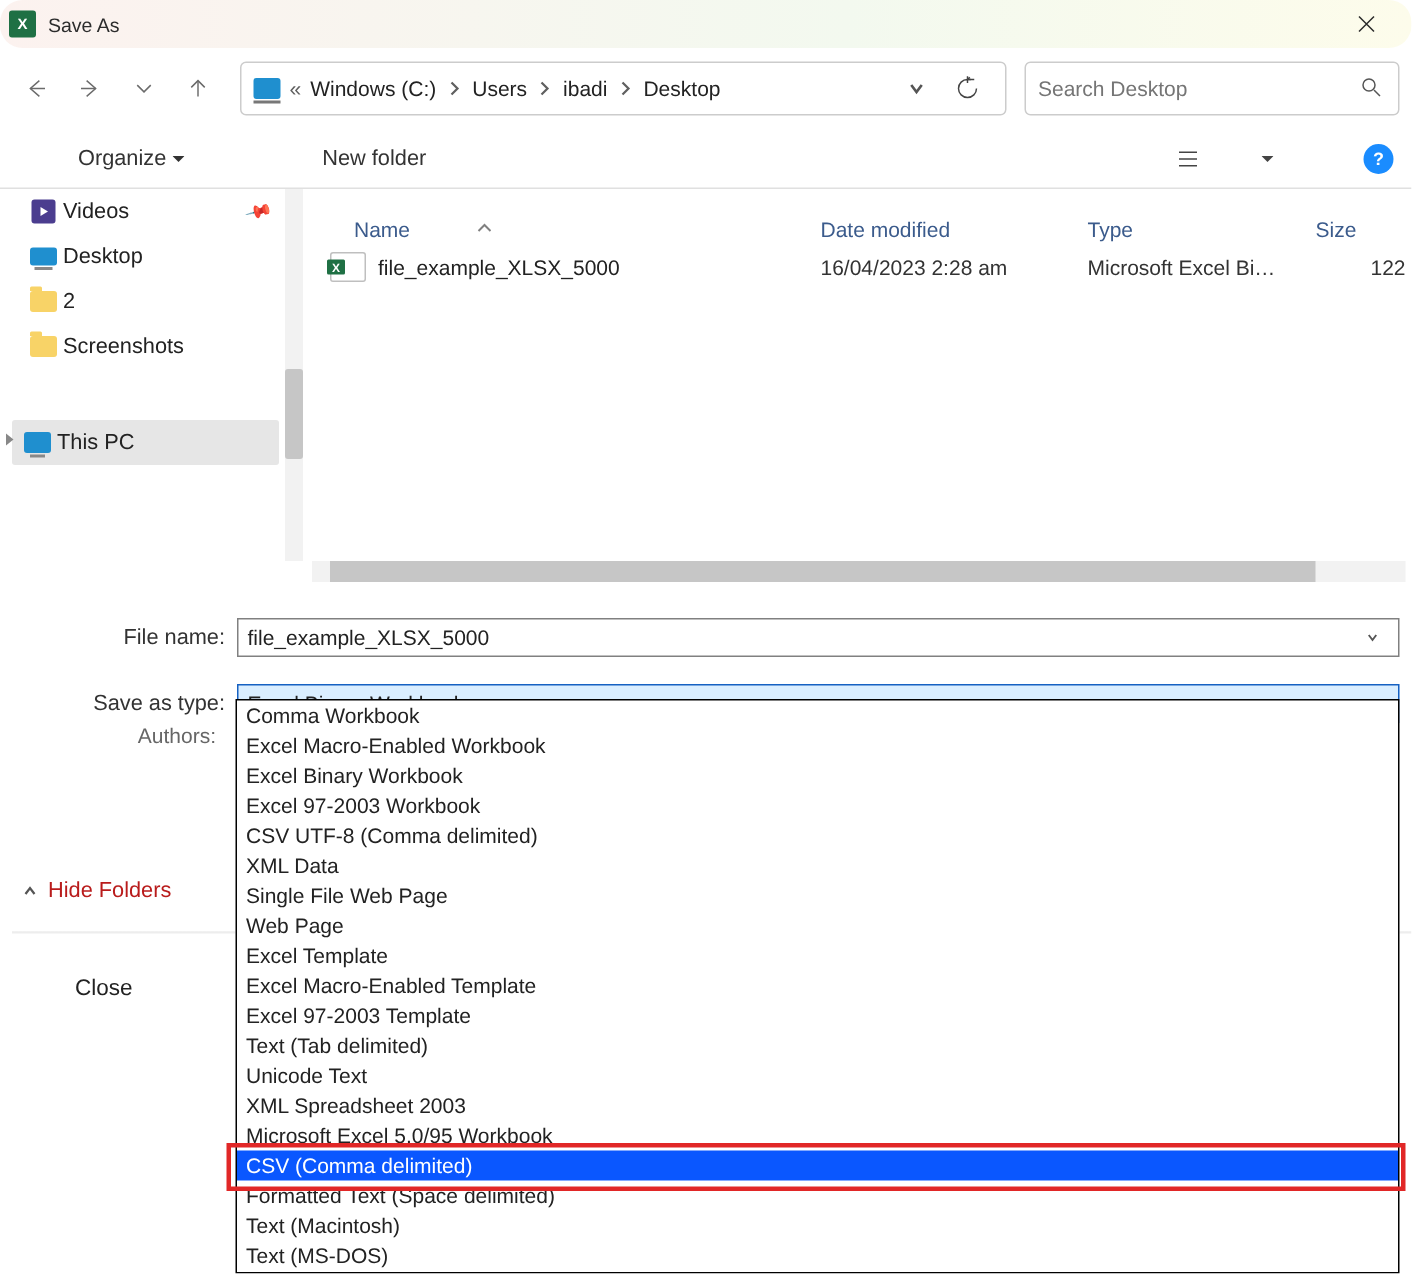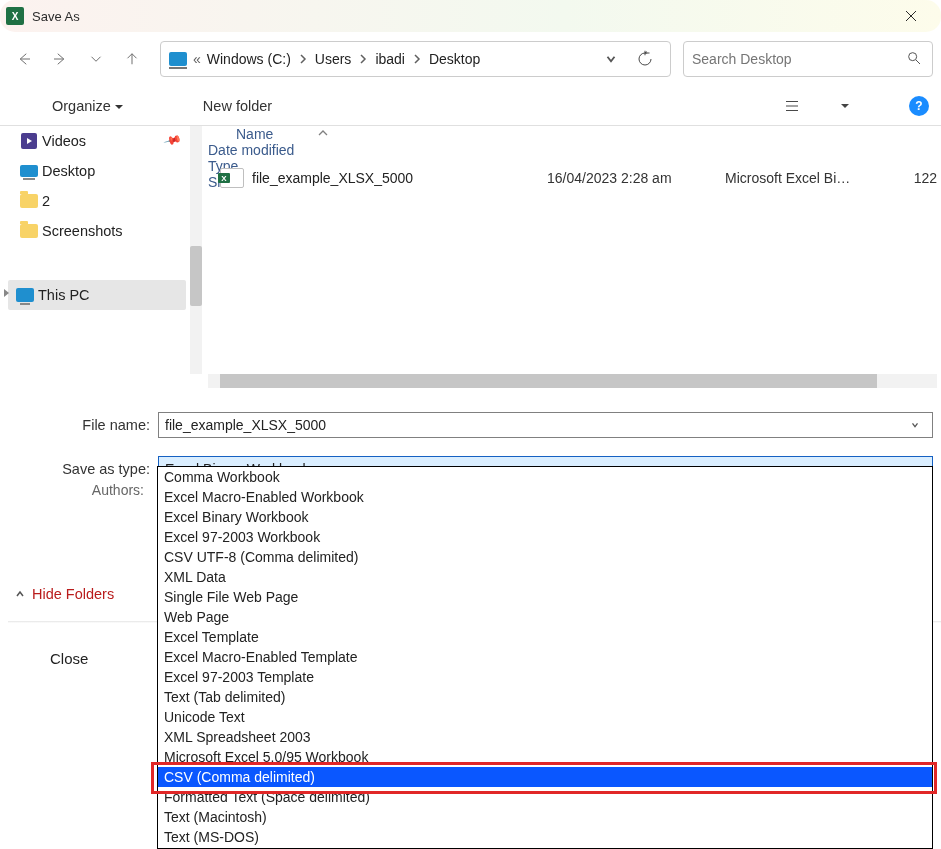--- a/index.html
+++ b/index.html
@@ -29,21 +29,21 @@
     .refresh-btn svg { width: 18px; height:18px; stroke:#444; fill:none; stroke-width:1.3; }
     .search-box { width: 250px; height: 36px; border: 1px solid #ccc; border-radius: 4px; margin-left: 8px; display: flex; align-items: center; padding: 0 8px; color:#888; font-size:14px; position: relative; }
     .search-box input { border:none; outline:none; font-size:14px; flex:1; background:transparent; color:#222; }
     .search-box .search-icon { position:absolute; right:10px; }
     .search-box .search-icon svg { width:16px;height:16px;stroke:#555;fill:none;stroke-width:1.5; }
 
     
     .actionbar { display:flex; align-items:center; height:40px; padding:0 12px 0 52px; font-size:14.5px; color:#333; border-bottom:1px solid #e0e0e0; position:relative;gap:40px; }
     .organize { color:#333; cursor:pointer; display:inline-flex; align-items:center; gap:4px; }
     .organize .dd svg { width:8px; height:8px; fill:#333; }
-    .new-folder-link { margin-left: 40px; cursor:pointer; color:#333; }
+    .new-folder-link { margin-left: 52px; cursor:pointer; color:#333; }
     .view-btn { margin-left:auto; display:inline-flex; gap:10px; align-items:center; color:#444; cursor:pointer; }
     .view-btn svg { width:18px; height:18px; stroke:#444; fill:none; stroke-width:1.3; }
     .view-dd { display:inline-flex; }
     .view-dd svg { width:8px;height:8px;fill:#444; }
     .help-btn { width:20px; height:20px; border-radius:50%; background:#1a8cff; color:#fff; display:flex; align-items:center; justify-content:center; font-size:12px; font-weight:700; margin-left:20px; cursor:pointer; }
 
     
     .body-area { position: absolute; top: 126px; left: 0; right: 0; bottom: 0; }
 
     
@@ -60,21 +60,21 @@
     .icon-pc { width:18px;height:14px; background:#1f8fcf; border-radius:2px; position:relative; }
     .icon-pc::after { content:""; position:absolute; bottom:-3px; left:4px; width:10px; height:2px; background:#888; }
     .sidebar-sep { height: 30px; }
     .this-pc-row { background:#e6e6e6; margin-top:4px; padding-left: 8px; position: relative; }
     .this-pc-row::before { content:""; position:absolute; left:-4px; top:9px; width:0;height:0;border-left:5px solid #888;border-top:4px solid transparent;border-bottom:4px solid transparent; }
     .side-scroll-track { position:absolute; top:0; left:190px; width:12px; height:248px; background:#f2f2f2; }
     .side-scroll-thumb { position:absolute; left:0; top:120px; width:12px; height:60px; background:#c6c6c6; border-radius:2px; }
 
     
     .main { position:absolute; top:0; left:208px; right:4px; }
-    .col-headers { display:flex; height:36px; align-items:flex-start; font-size:14px; color:#3b5b8c; border-bottom:1px solid transparent; cursor:pointer;flex-direction:column; }
+    .col-headers { display:flex; height:36px; align-items:flex-end; font-size:14px; color:#3b5b8c; border-bottom:1px solid transparent; cursor:pointer; }
     .ch-name { flex: 1; padding-left: 28px; }
     .ch-sort { display:inline-flex; margin-left:40px; }
     .ch-sort svg { width:12px;height:12px;stroke:#808080;fill:none;stroke-width:1.3; }
     .ch-date { width:178px; }
     .ch-type { width:152px; }
     .ch-size { width:60px; }
     .file-row { display:flex; align-items:center; height:32px; font-size:14px; color:#222; cursor:pointer; }
     .file-icon { width:24px; height:20px; margin:0 8px 0 12px; background:#fff; border:1px solid #bfbfbf; border-radius:2px; position:relative; }
     .file-icon::after { content:"X"; position:absolute; left:-3px; top:4px; width:12px; height:10px; background:#1f7044; color:#fff; font-size:8px; font-weight:700; display:flex; align-items:center; justify-content:center; border-radius:1px; }
     .cell-name { flex:1; }

